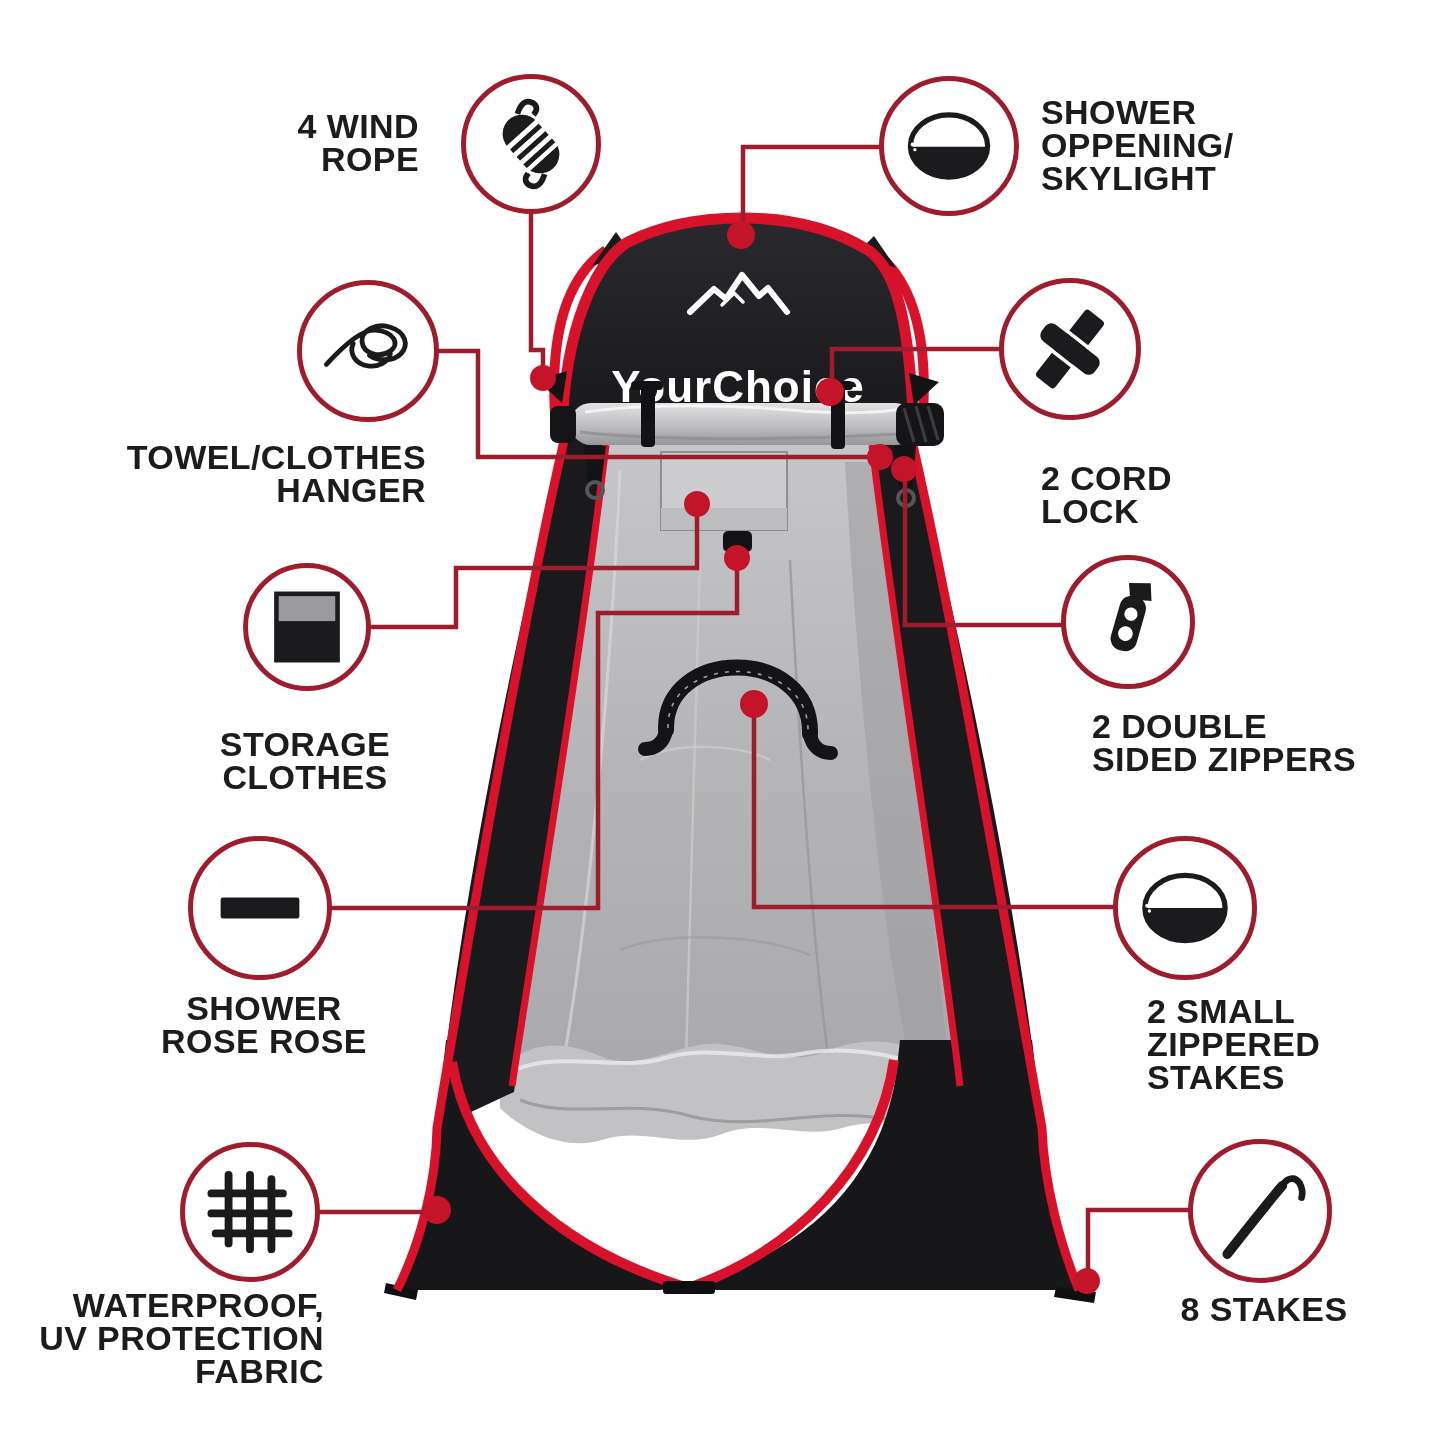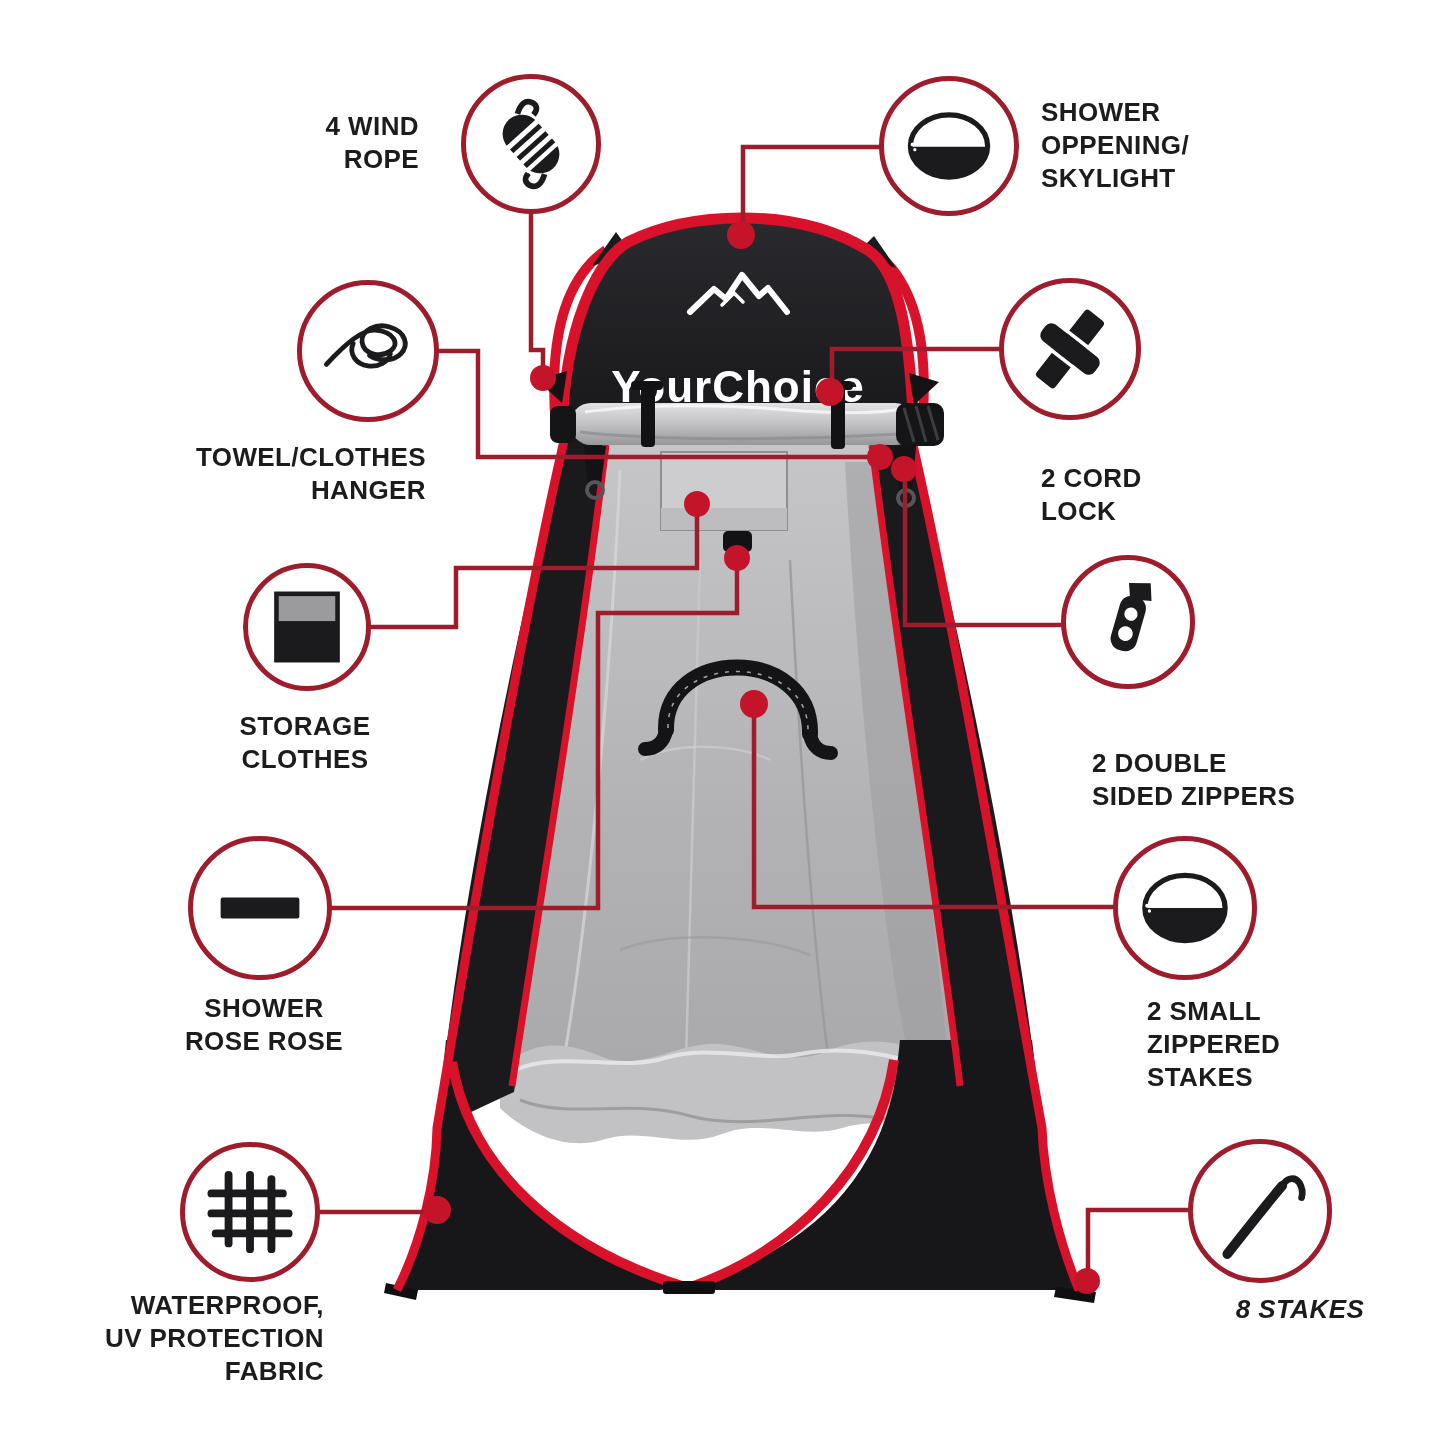--- a/index.html
+++ b/index.html
@@ -15,21 +15,21 @@
     font-family:"Liberation Sans",sans-serif;overflow:hidden;
   }
   .tent-svg{position:absolute;left:0;top:0;width:1445px;height:1445px;}
   .ring{
     position:absolute;box-sizing:border-box;border:5px solid var(--accent-red);
     border-radius:50%;background:#ffffff;display:flex;align-items:center;justify-content:center;
   }
   .ring svg{display:block;}
   .label{
     position:absolute;color:var(--text-dark);font-weight:bold;
-    font-size:26px;line-height:33px;letter-spacing:.4px;white-space:nowrap;
+    font-size:34px;line-height:33px;letter-spacing:.4px;white-space:nowrap;
   }
   .label.right{text-align:right;}
   .label.left{text-align:left;}
   .label.center{text-align:center;transform:translateX(-50%);}
   
   .conn{stroke:var(--accent-red);stroke-width:4.5;fill:none;}
   .dot{fill:var(--dot-red);}
   .trim{stroke:var(--trim-red);fill:none;}
   .blackfill{fill:var(--tent-black);}
   .ink{fill:#1b1b1d;}
@@ -293,26 +293,26 @@
   <div class="label right" style="right:1019px;top:441px;">
     <div>TOWEL/CLOTHES</div>
     <div>HANGER</div>
   </div>
 
   <div class="label left" style="left:1041px;top:436px;margin-top:26px;">
     <div>2 CORD</div>
     <div>LOCK</div>
   </div>
 
-  <div class="label center" style="left:305px;top:710px;">
+  <div class="label center" style="left:305px;top:728px;">
     <div>STORAGE</div>
     <div>CLOTHES</div>
   </div>
 
-  <div class="label left" style="left:1092px;top:710px;margin-top:37px;">
+  <div class="label left" style="left:1092px;top:710px;">
     <div>2 DOUBLE</div>
     <div>SIDED ZIPPERS</div>
   </div>
 
   <div class="label center" style="left:264px;top:992px;">
     <div>SHOWER</div>
     <div>ROSE ROSE</div>
   </div>
 
   <div class="label left" style="left:1147px;top:995px;">
@@ -320,17 +320,17 @@
     <div>ZIPPERED</div>
     <div>STAKES</div>
   </div>
 
   <div class="label right" style="right:1121px;top:1289px;">
     <div>WATERPROOF,</div>
     <div>UV PROTECTION</div>
     <div>FABRIC</div>
   </div>
 
-  <div class="label center" style="left:1300px;top:1293px;font-style:italic;">
+  <div class="label center" style="left:1264px;top:1293px;">
     <div>8 STAKES</div>
   </div>
 
 </div>
 
 </body></html>

